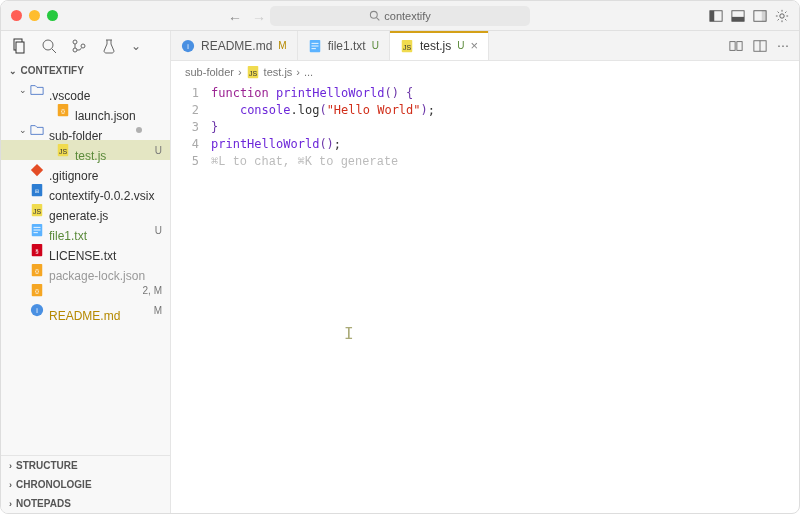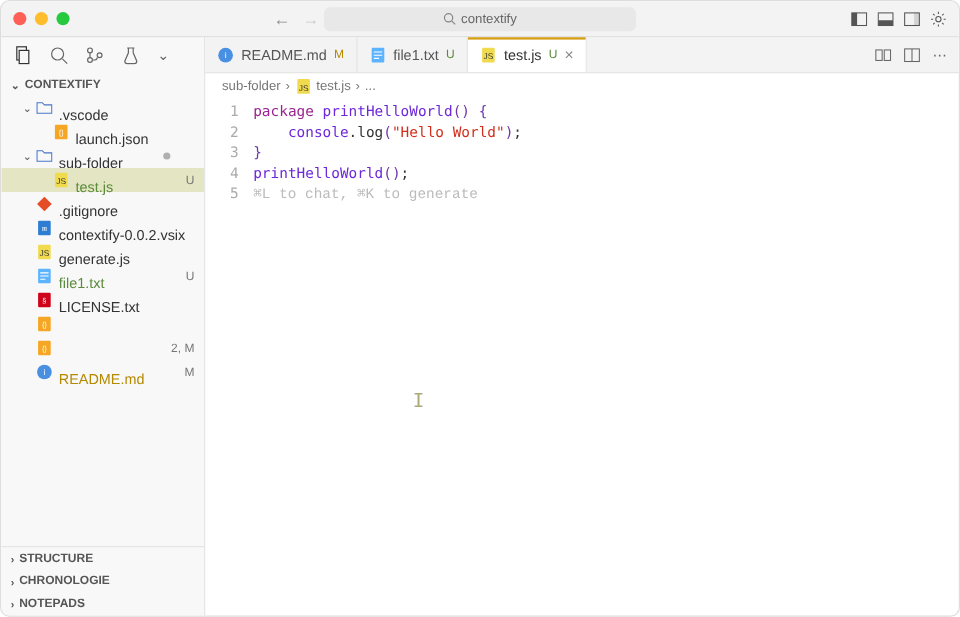--- a/index.html
+++ b/index.html
@@ -32,21 +32,21 @@
 .section-h .chev { font-size: 9px; }
 .tree { flex: 1; overflow: auto; padding-bottom: 4px; }
 .tree-row { display: flex; align-items: center; height: 20px; padding-left: 8px; font-size: 12px; cursor: pointer; position: relative; }
 .tree-row.selected { background: #e4e6c3; }
 .tree-row .chev { width: 10px; font-size: 9px; color: #555; }
 .tree-row .icon { width: 16px; display: flex; justify-content: center; margin-right: 4px; }
 .tree-row .label { flex: 1; white-space: nowrap; overflow: hidden; text-overflow: ellipsis; margin-top: 12px; }
 .tree-row .badge { position: absolute; right: 8px; font-size: 10px; color: #777; }
 .tree-row .dot-ind { width: 6px; height: 6px; border-radius: 50%; background: #b0b0b0; position: absolute; right: 28px; }
 .ind1 { padding-left: 18px; }
-.ind2 { padding-left: 32px; }
+.ind2 { padding-left: 44px; }
 .muted { color: #999; }
 .grn { color: #5a8a3a; }
 .org { color: #b58900; }
 .folder-i svg { color: #4a76c7; }
 
 .bottom-sections { margin-top: auto; border-top: 1px solid #e5e5e5; }
 
 
 .editor { flex: 1; display: flex; flex-direction: column; }
 .tabrow { display: flex; height: 30px; background: #f3f3f3; border-bottom: 1px solid #e5e5e5; align-items: stretch; }
@@ -243,20 +243,21 @@
           <span class="label ">LICENSE.txt</span>
         </div>
         <div class="tree-row ind1">
           <span class="chev"></span>
           <span class="icon">
             <svg width="14" height="14" viewBox="0 0 16 16">
               <rect x="2" y="1" width="12" height="14" rx="1" fill="#f5a623"></rect>
               <text x="8" y="11" font-size="7" text-anchor="middle" fill="#fff">{}</text>
             </svg>
           </span>
+          <span class="label muted ">package-lock.json</span>
         </div>
         <div class="tree-row ind1">
           <span class="chev"></span>
           <span class="icon">
             <svg width="14" height="14" viewBox="0 0 16 16">
               <rect x="2" y="1" width="12" height="14" rx="1" fill="#f5a623"></rect>
               <text x="8" y="11" font-size="7" text-anchor="middle" fill="#fff">{}</text>
             </svg>
           </span>
           <span class="badge org">2, M</span>
@@ -351,21 +352,21 @@
       </div>
     <div class="code">
       <div class="gutter" id="gut">
           <div>1</div>
           <div>2</div>
           <div>3</div>
           <div>4</div>
           <div>5</div>
         </div>
       <div class="lines" id="lines">
-          <div class="ln"><span class="kw">package</span> <span class="fn">printHelloWorld</span><span class="brace">()</span> <span class="brace">{</span></div>
+          <div class="ln"><span class="kw">function</span> <span class="fn">printHelloWorld</span><span class="brace">()</span> <span class="brace">{</span></div>
           <div class="ln">    <span class="fn">console</span>.log<span class="brace">(</span><span class="str">"Hello World"</span><span class="brace">)</span>;</div>
           <div class="ln"><span class="brace">}</span></div>
           <div class="ln"><span class="fn">printHelloWorld</span><span class="brace">()</span>;</div>
           <div class="ln"><span class="ghost">⌘L to chat, ⌘K to generate</span></div>
         </div>
       <div class="cursor-img">I</div>
     </div>
   </div>
 
 </div>

